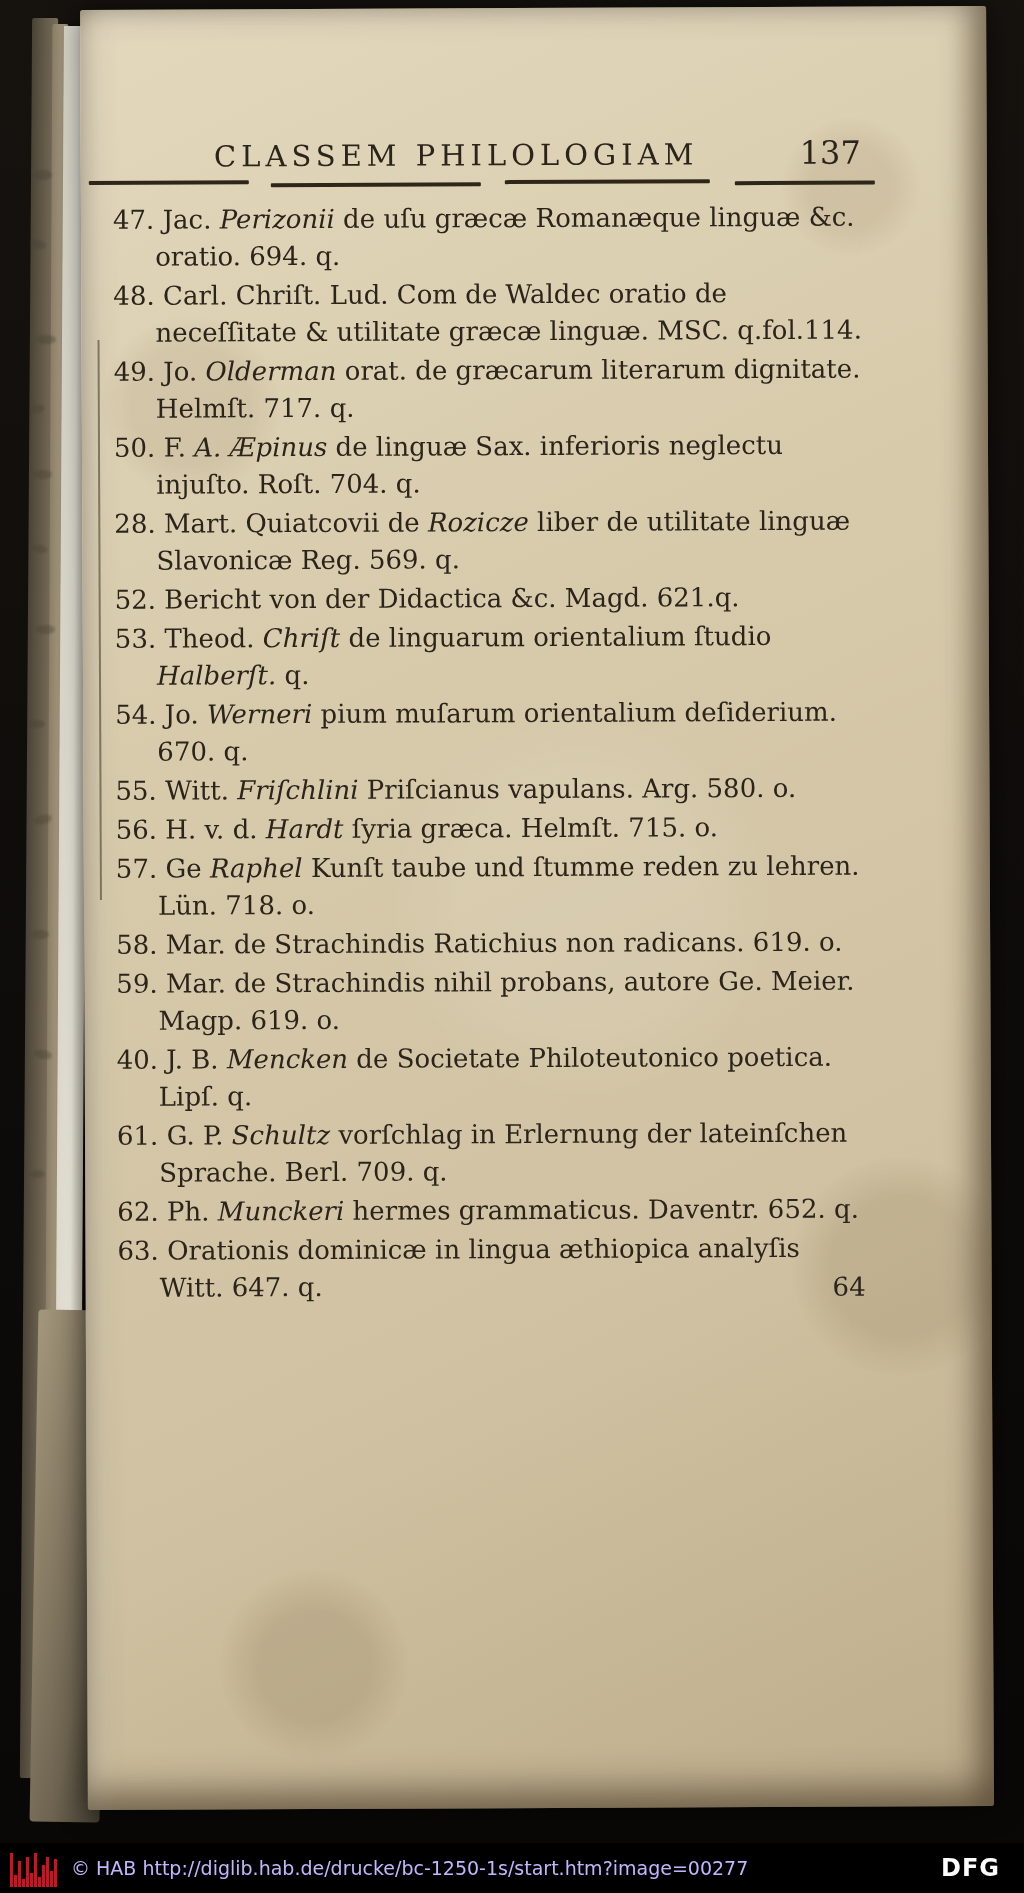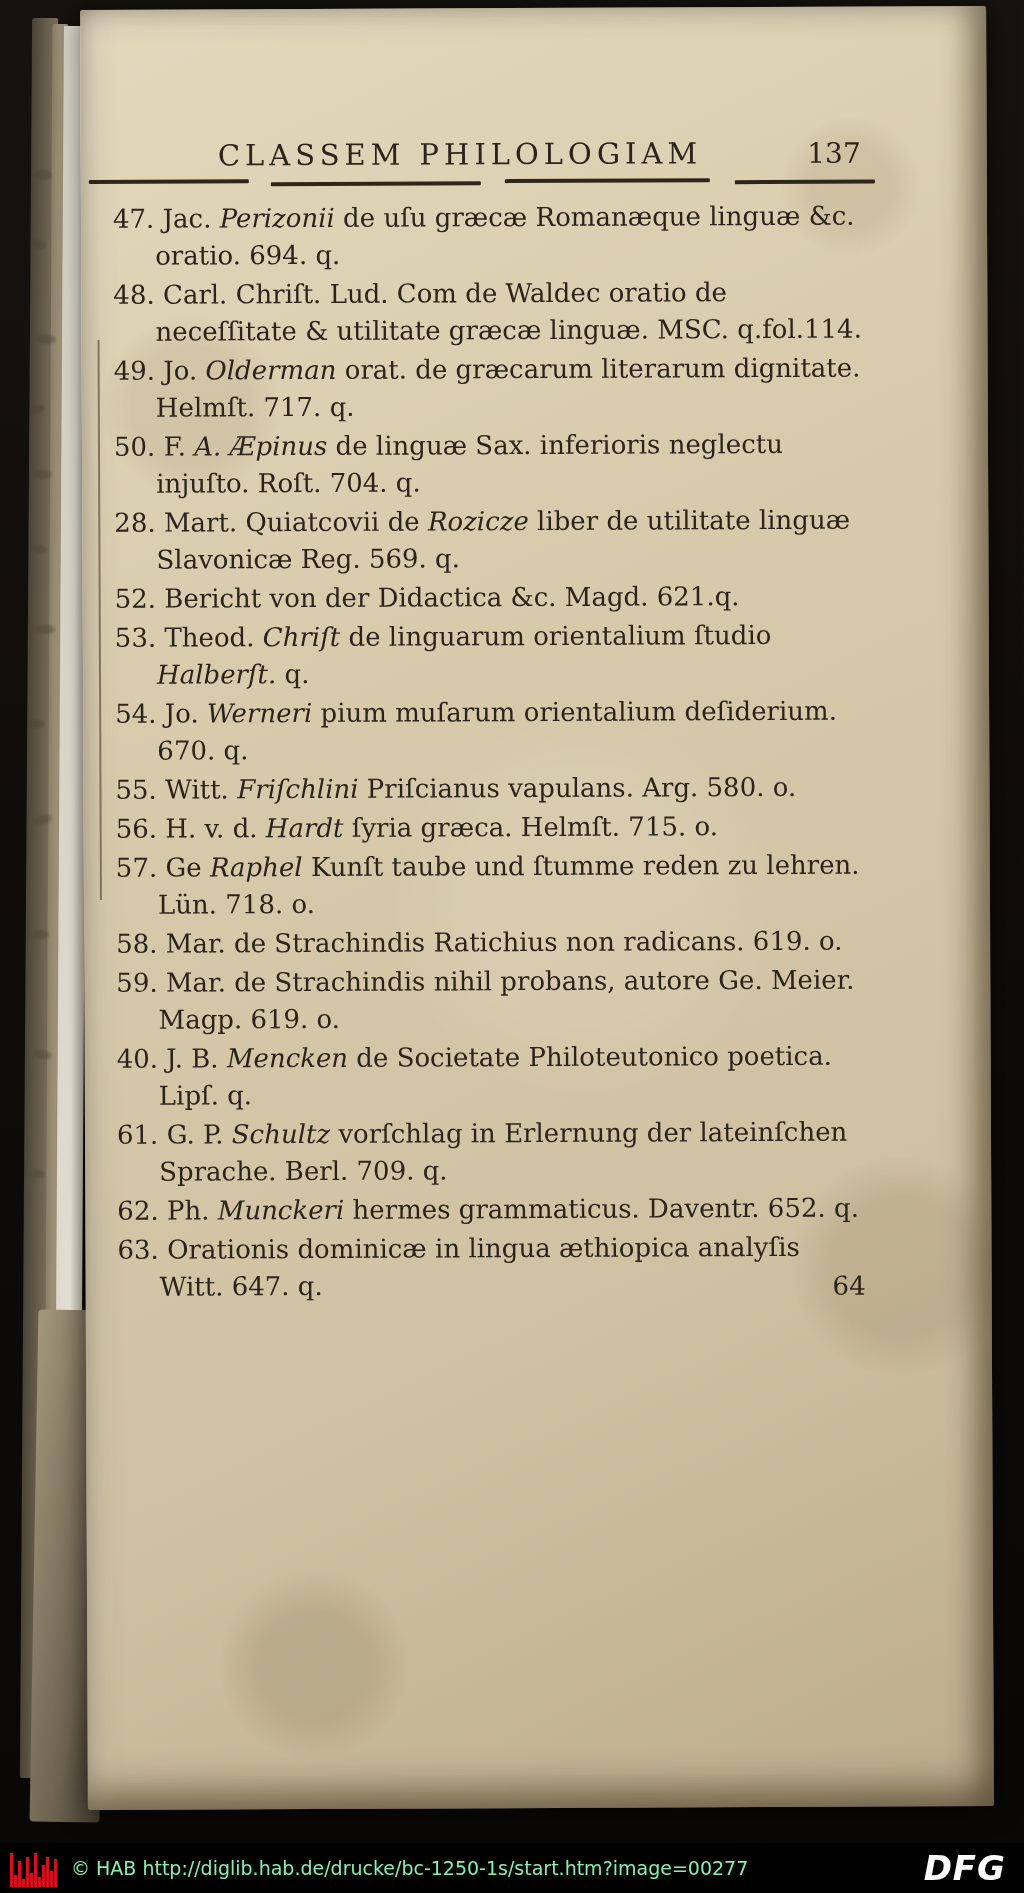--- a/index.html
+++ b/index.html
@@ -51,45 +51,45 @@
       radial-gradient(circle at 55% 50%, rgba(255,250,235,.10) 0 120px, transparent 200px);
   }
   .pen-line{position:absolute;left:16px;top:330px;width:2px;height:560px;background:rgba(45,35,22,.5);}
   
   .textblock{
     position:absolute;left:32px;top:128px;width:754px;
     color:#2b241b;font-size:26px;line-height:37px;
   }
   .pagehead{display:flex;align-items:baseline;}
   .head-title{flex:1;text-align:center;font-size:29px;letter-spacing:5px;}
-  .head-num{font-size:28px;padding-right:6px;}
+  .head-num{font-size:32px;padding-right:6px;}
   .rules{position:relative;height:10px;margin:4px 0 12px;}
   .rules span{position:absolute;height:4px;background:#2e2719;border-radius:1px;}
   .rseg1{left:-24px;top:1px;width:160px;}
   .rseg2{left:158px;top:4px;width:210px;}
   .rseg3{left:392px;top:2px;width:205px;}
   .rseg4{left:622px;top:4px;width:140px;}
   .entry{padding-left:42px;text-indent:-42px;margin:2px 0;}
   .it{font-style:italic;}
   .catchword{text-align:right;margin-top:-37px;padding-right:6px;}
   
   .footer{
     position:absolute;left:0;bottom:0;width:1024px;height:50px;background:#000;
     display:flex;align-items:center;
   }
   .barcode{display:flex;align-items:flex-end;gap:1px;height:38px;margin-left:10px;}
   .barcode i{display:block;width:3px;background:#d40f1f;}
   .footer-text{
-    color:#86efac;font-family:"DejaVu Sans","Liberation Sans",sans-serif;
+    color:#c4b5fd;font-family:"DejaVu Sans","Liberation Sans",sans-serif;
     font-size:19px;margin-left:14px;white-space:nowrap;
   }
   .dfg{
-    margin-left:auto;margin-right:18px;color:#fdfdfd;
+    margin-left:auto;margin-right:24px;color:#fdfdfd;
     font-family:"DejaVu Sans","Liberation Sans",sans-serif;
-    font-weight:bold;font-style:italic;font-size:34px;letter-spacing:1px;
+    font-weight:bold;font-size:24px;letter-spacing:1px;
   }
 </style>
 </head>
 <body>
 
 <div class="photo">
 
   <div class="edge-strip edge1"></div>
   <div class="edge-strip edge2"></div>
   <div class="edge-white"></div>

